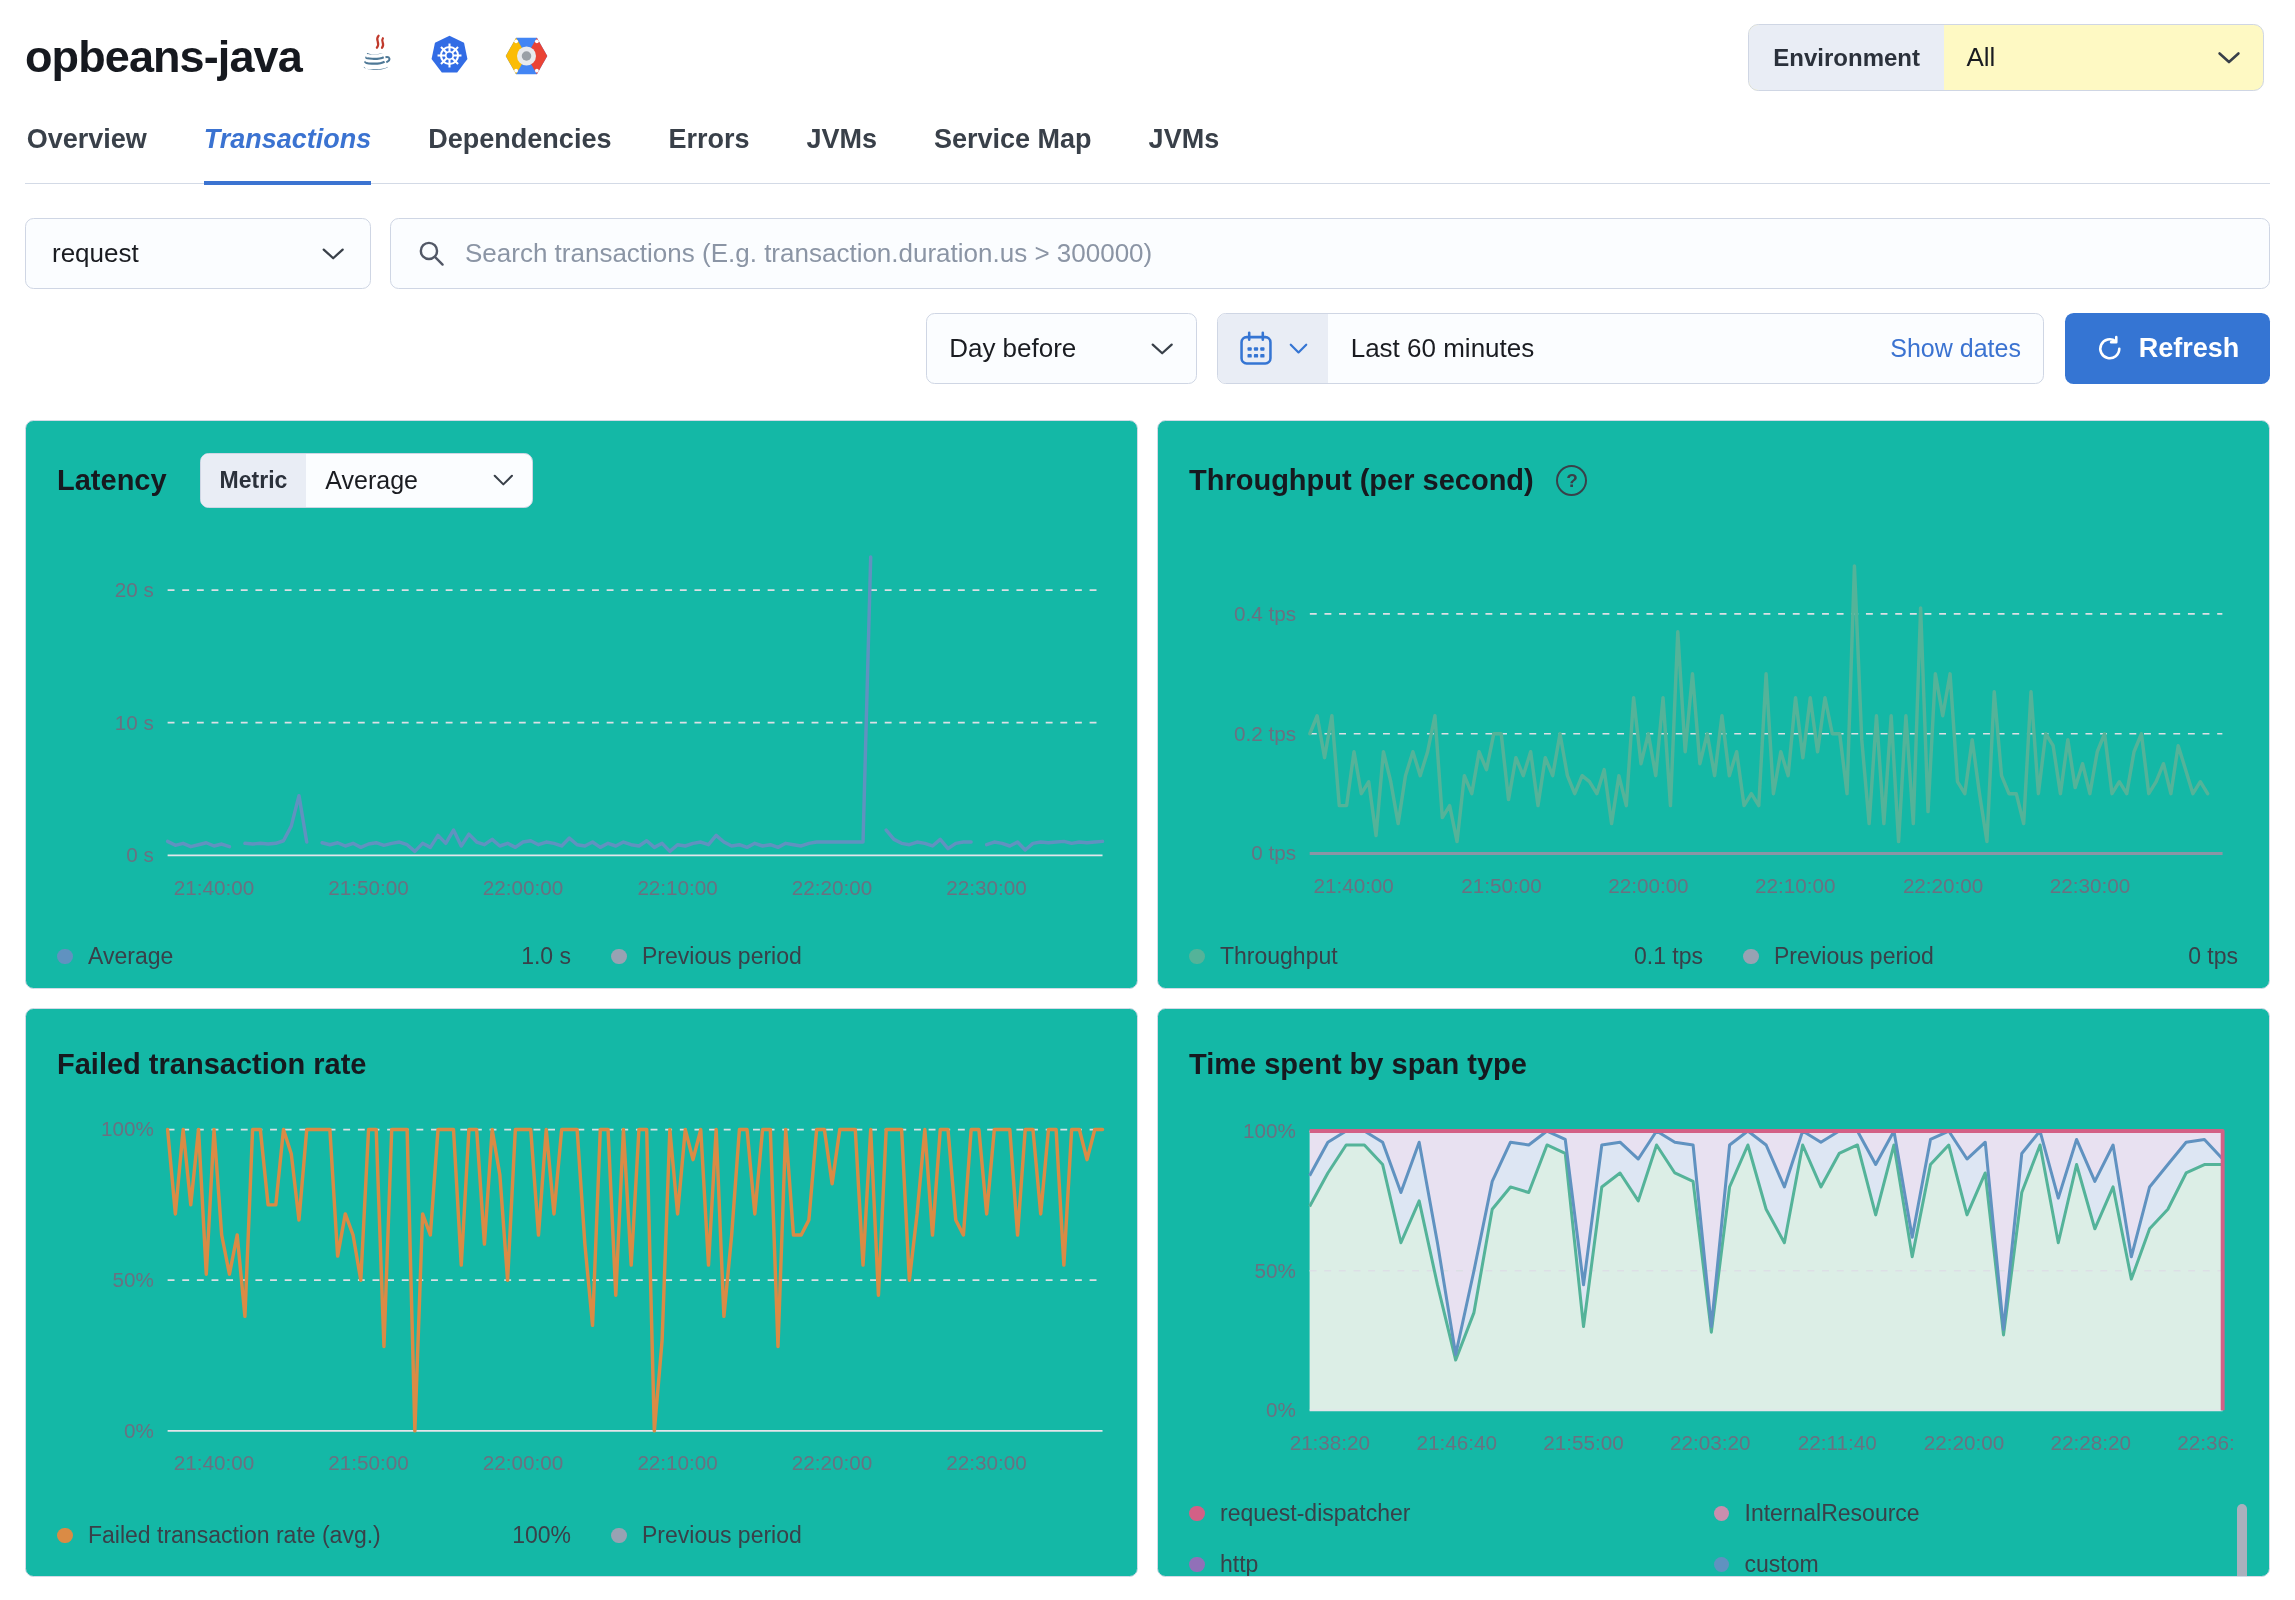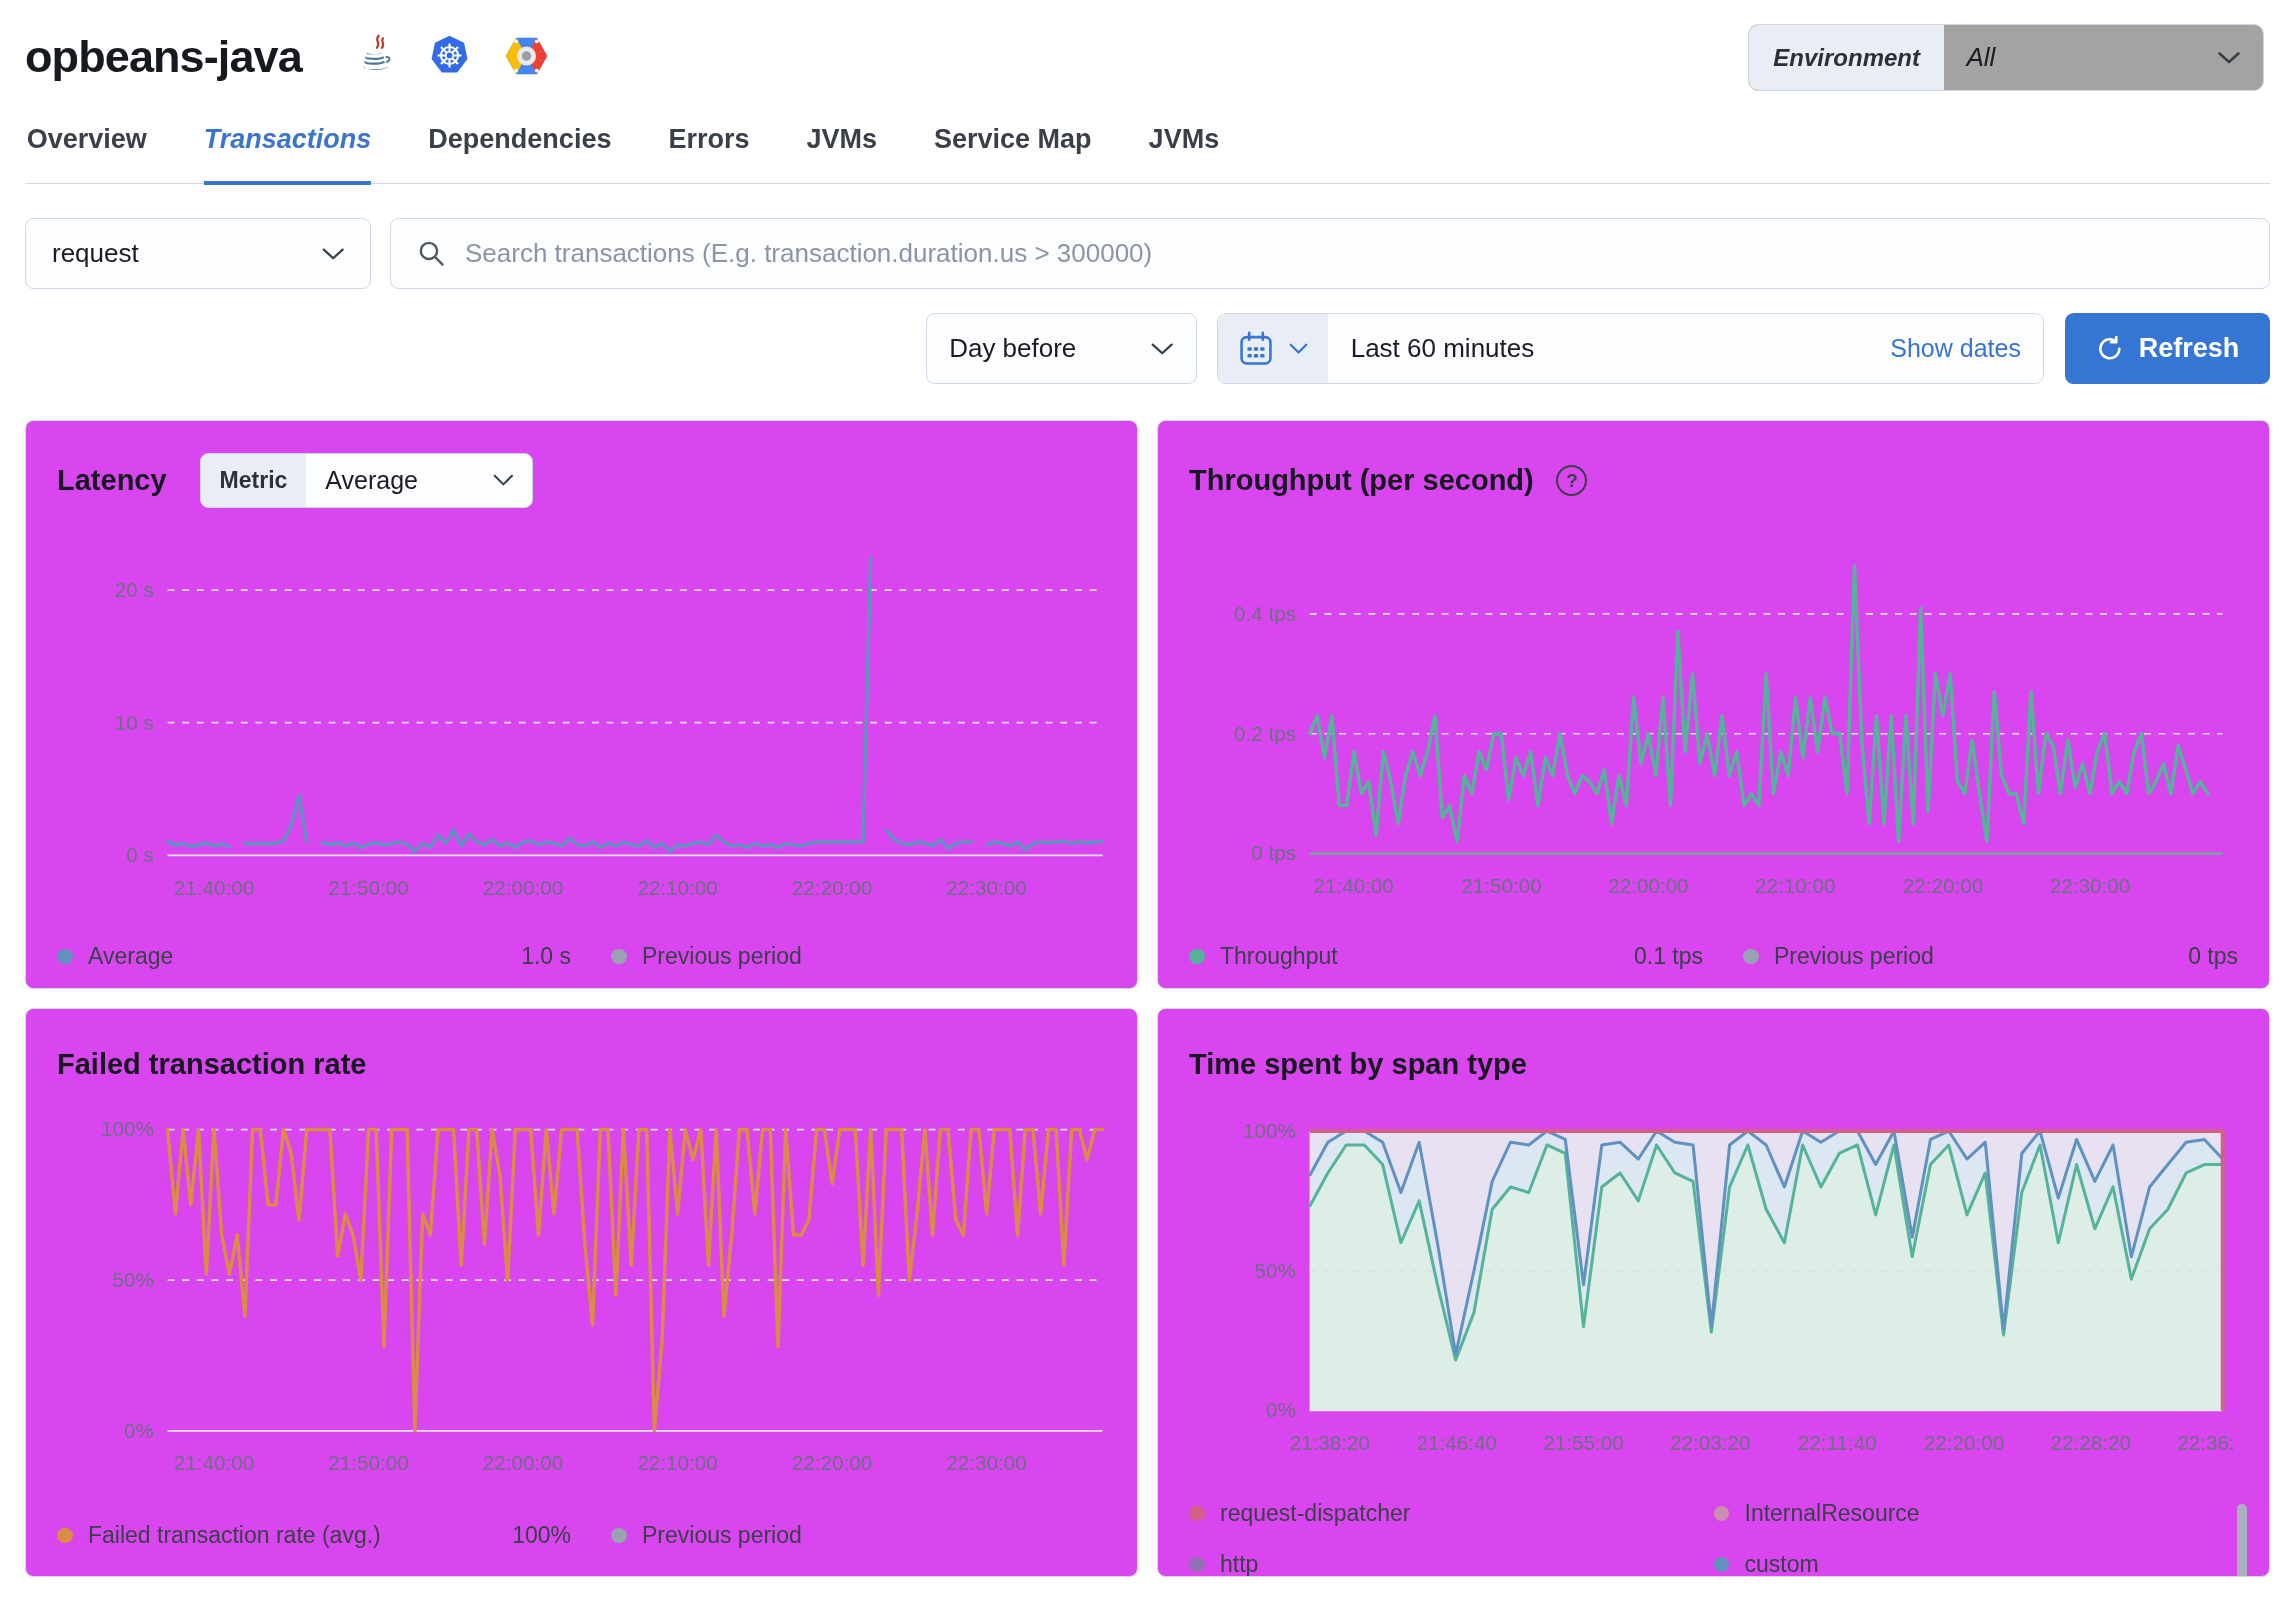--- a/index.html
+++ b/index.html
@@ -5,21 +5,21 @@
   * { box-sizing: border-box; margin: 0; padding: 0; }
   html,body { width: 2295px; height: 1601px; overflow: hidden; background: #fff;
     font-family: "Liberation Sans", sans-serif; color: #1a1c21; }
   .page { padding: 0 25px; position: relative; }
 
   
   .header { display: flex; align-items: center; padding-top: 31px; }
   .title { font-size: 45px; font-weight: 700; letter-spacing: -0.9px; color: #16191f; }
   .tech-icons { display: flex; gap: 34px; margin-left: 55px; align-items: center; }
   .env-select { position: absolute; top: 24px; right: 31px; display: flex; height: 67px;
-    border: 1.7px solid #cfd6e4; border-radius: 10.3px; overflow: hidden; background: #a3a3a3; font-style: italic; }
+    border: 1.7px solid #cfd6e4; border-radius: 10.3px; overflow: hidden; background: #fef9c3; }
   .env-label { background: #e9edf5; display: flex; align-items: center; padding: 0 24px;
     font-size: 24px; font-weight: 600; color: #2b313b; }
   .env-value { width: 319px; display: flex; align-items: center; justify-content: space-between;
     padding: 0 22.4px; font-size: 26px; }
 
   
   .tabs { display: flex; gap: 57px; margin-top: 41px; border-bottom: 1.7px solid #d3dae6; padding-left: 1.7px; }
   .tab { font-size: 27px; font-weight: 600; color: #394049; padding-bottom: 26px;
     border-bottom: 4.3px solid transparent; margin-bottom: -1.7px; cursor: pointer; }
   .tab.active { color: #3b73d1; border-bottom-color: #3b73d1; font-style: italic; }
@@ -43,21 +43,21 @@
   .cmp-label { font-size: 25px; color: #2b313b; }
   .daybefore { width: 269px; justify-content: space-between; }
   .timerange { width: 715px; justify-content: space-between; }
   .link { color: #3b73d1; font-weight: 500; font-size: 25px; cursor: pointer; }
   .refresh-btn { height: 71px; width: 205px; background: #3575d3; border: 0; border-radius: 8.6px;
     color: #fff; font-size: 27px; font-weight: 600; display: flex; align-items: center;
     justify-content: center; gap: 15.5px; cursor: pointer; font-family: "Liberation Sans", sans-serif; }
 
   
   .grid { display: grid; grid-template-columns: 1fr 1fr; gap: 19px; margin-top: 36px; }
-  .panel { border: 1.7px solid #d3dae6; border-radius: 8.6px; background: #d946ef; padding: 27.6px 31px;
+  .panel { border: 1.7px solid #d3dae6; border-radius: 8.6px; background: #14b8a6; padding: 27.6px 31px;
     height: 569px; overflow: hidden; }
   .panel-head { display: flex; align-items: center; gap: 33px; height: 64px; }
   .panel-title { font-size: 29px; font-weight: 700; color: #16191f; }
   .metric-select { height: 55px; border: 1.7px solid #cfd6e4; border-radius: 8.6px; display: flex;
     overflow: hidden; background: #fbfdff; }
   .metric-label { background: #e9edf5; display: flex; align-items: center; padding: 0 19px;
     font-size: 23px; font-weight: 600; color: #2b313b; }
   .metric-value { width: 226px; display: flex; align-items: center; justify-content: space-between;
     padding: 0 19px; font-size: 25px; }
   .q-icon { width: 31px; height: 31px; border: 2.6px solid #394049; border-radius: 50%;

